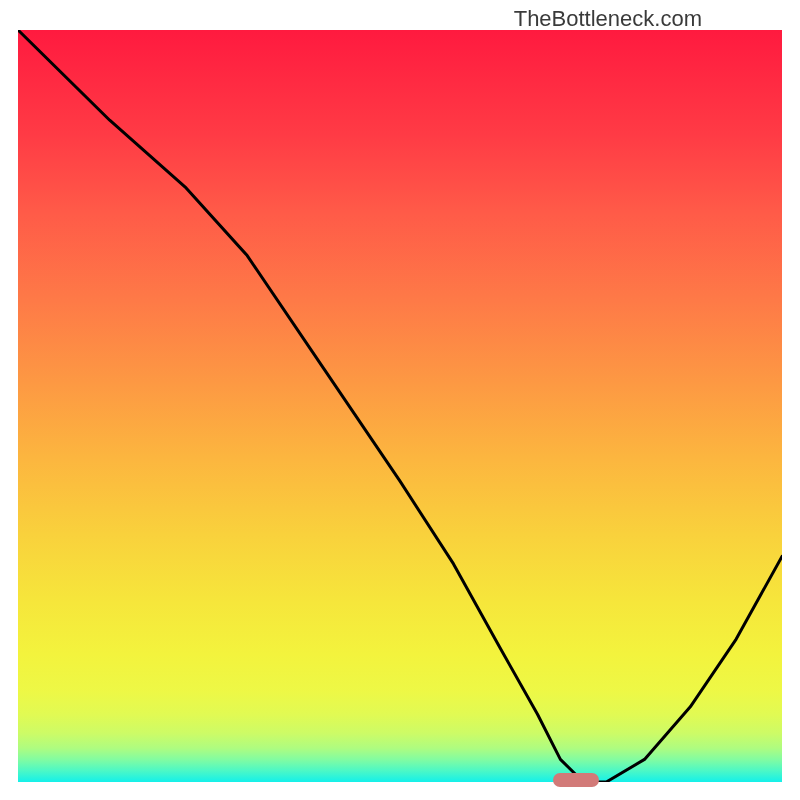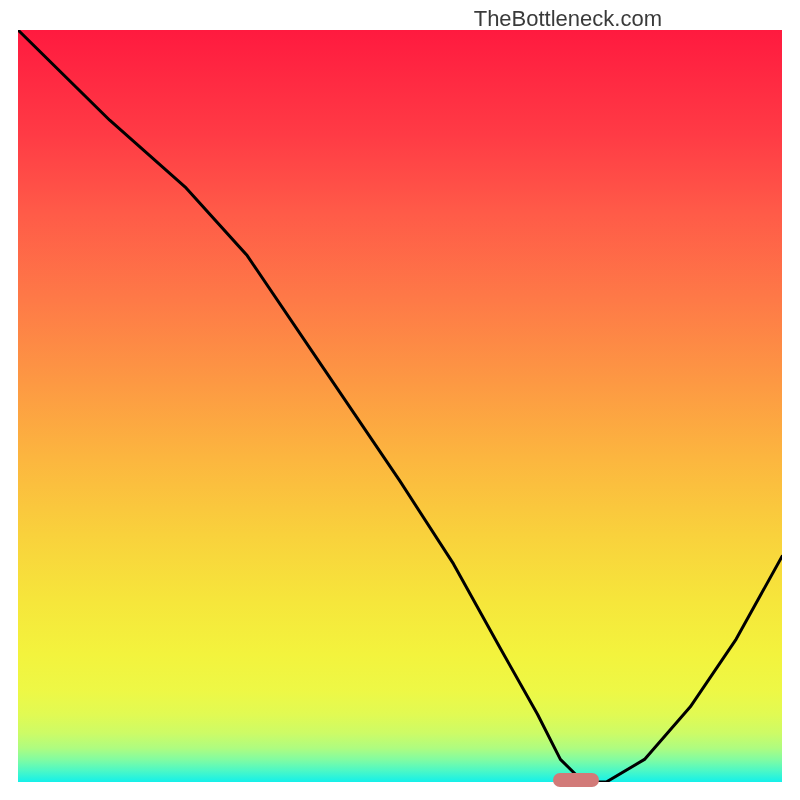--- a/index.html
+++ b/index.html
@@ -7,20 +7,21 @@
     padding: 0;
     width: 800px;
     height: 800px;
     background: #ffffff;
     overflow: hidden;
   }
   .chart-container {
     position: relative;
     width: 680px;
     height: 800px;
+    padding-left: 40px;
   }
   .plot-area {
     position: absolute;
     left: 18px;
     top: 30px;
     width: 764px;
     height: 752px;
     background: linear-gradient(to bottom,
       #ff1a3f 0%,
       #ff3b45 14%,

